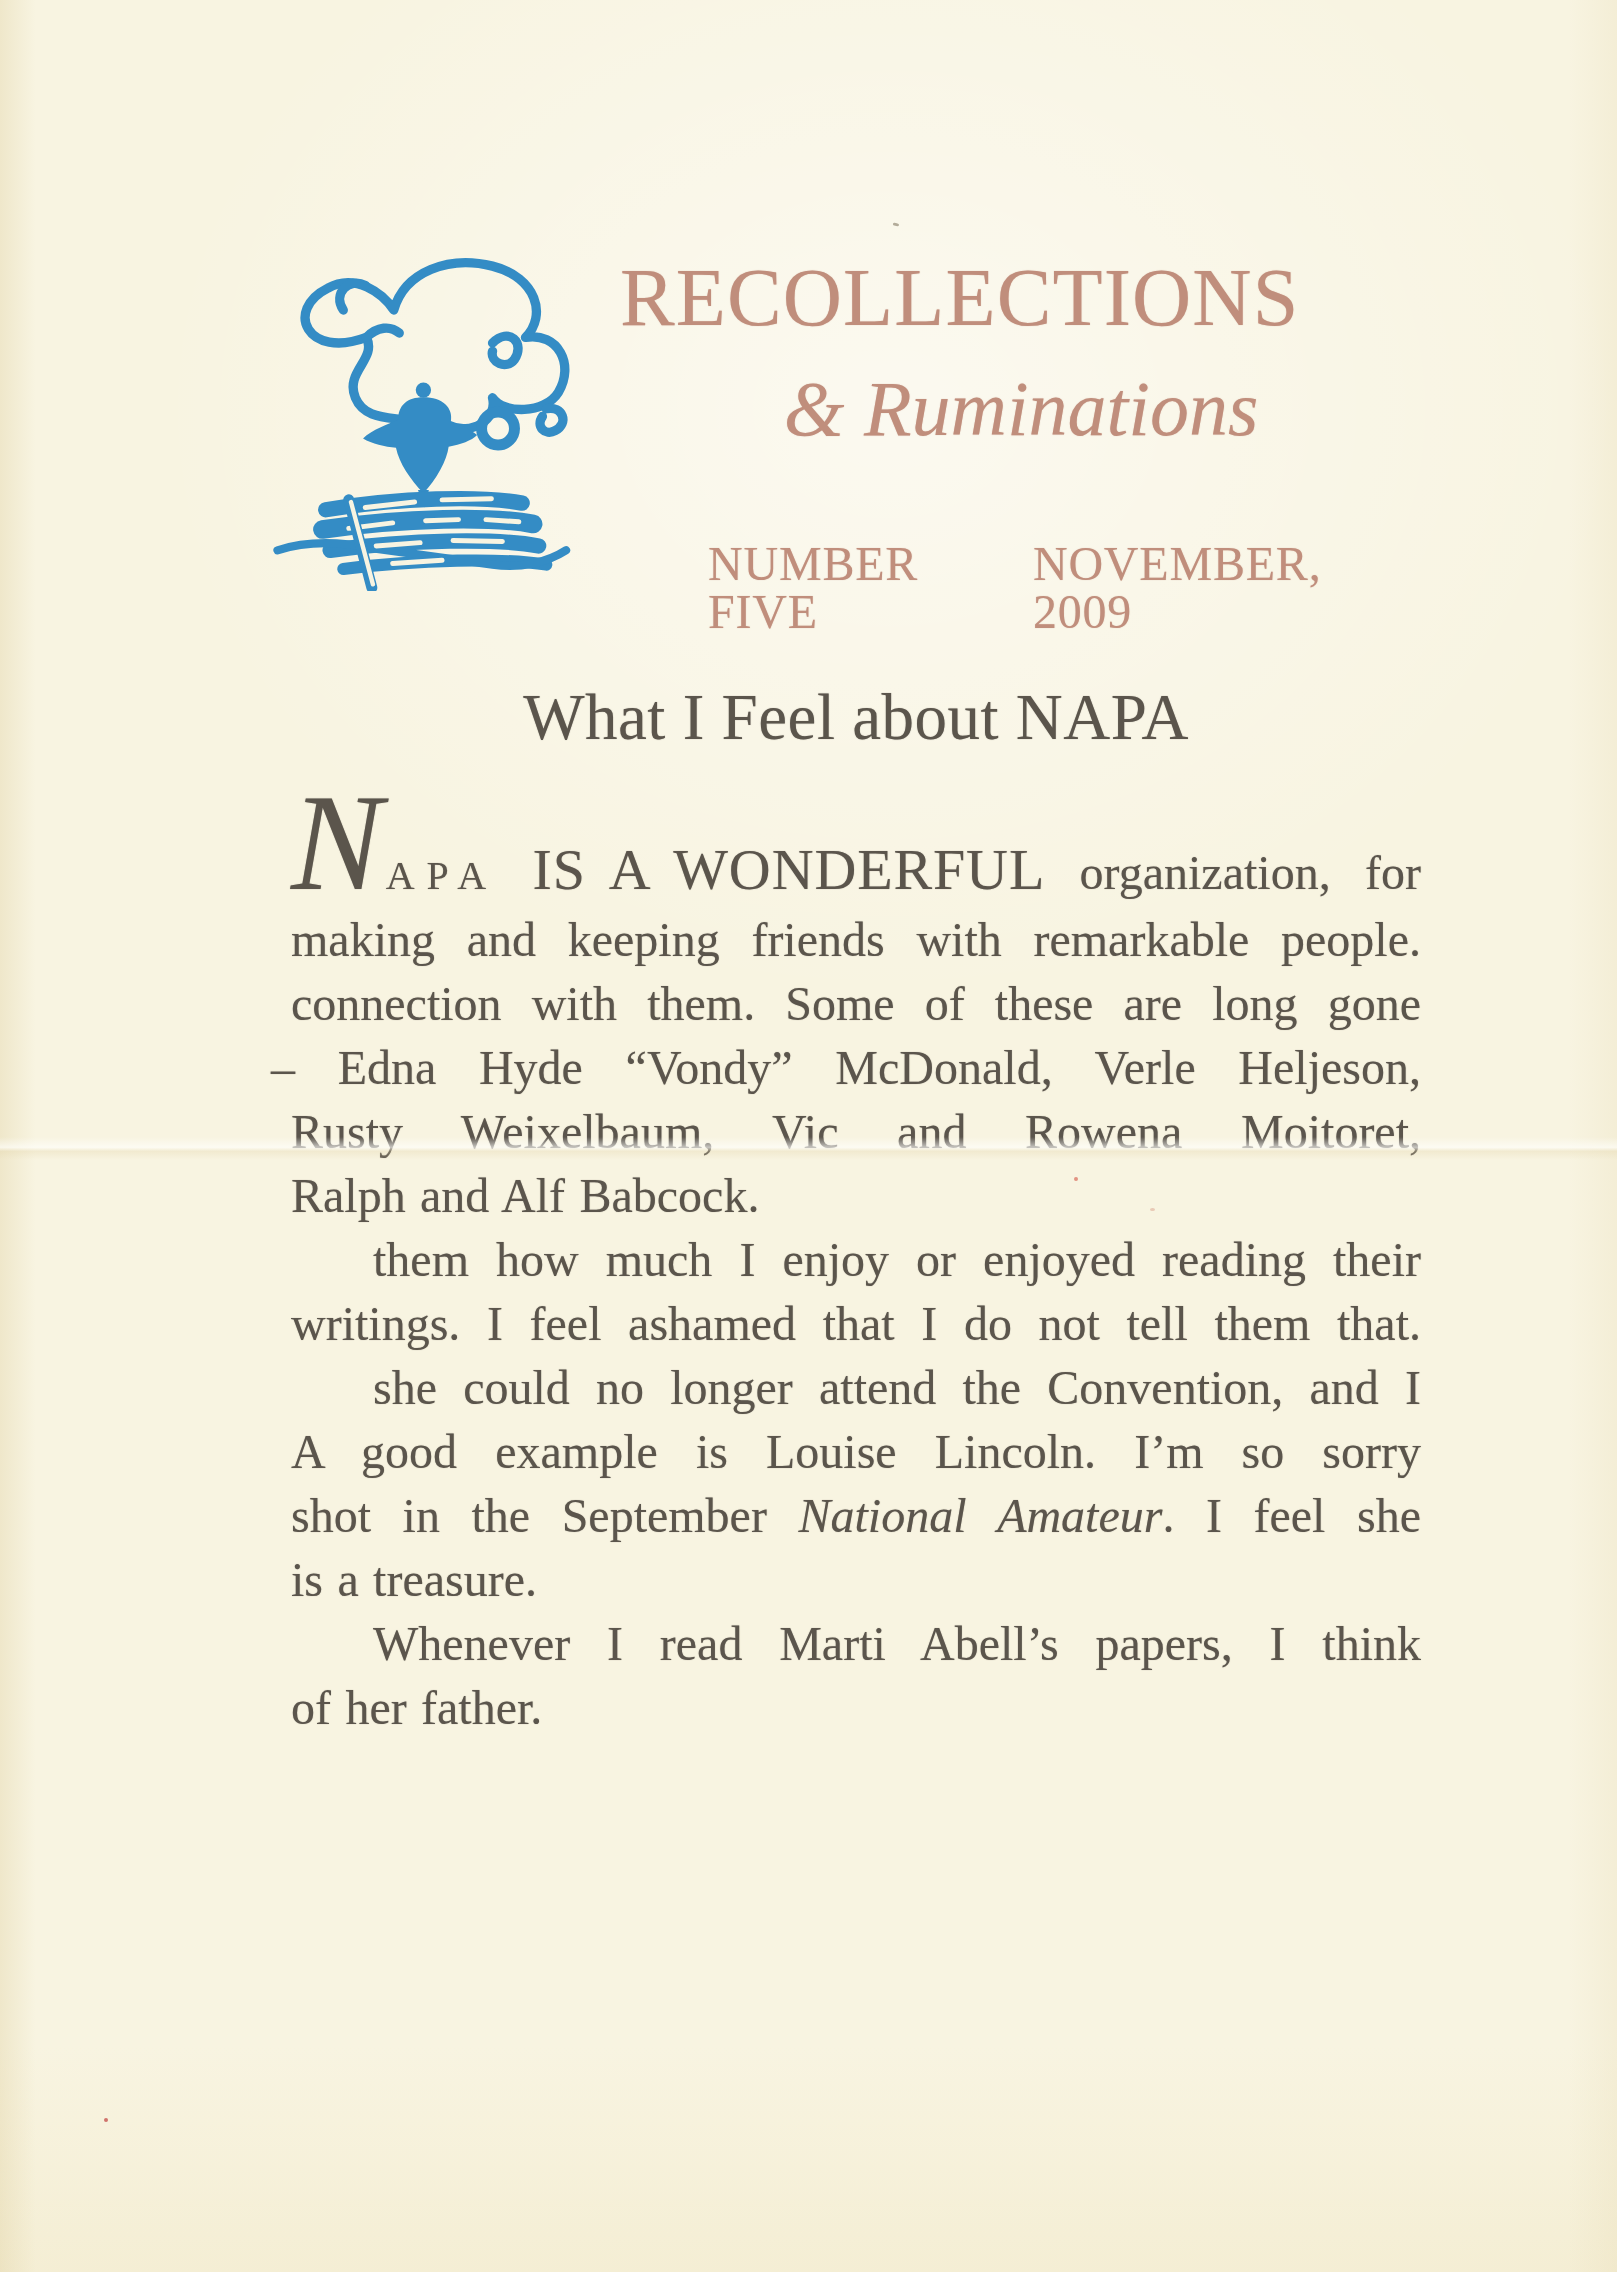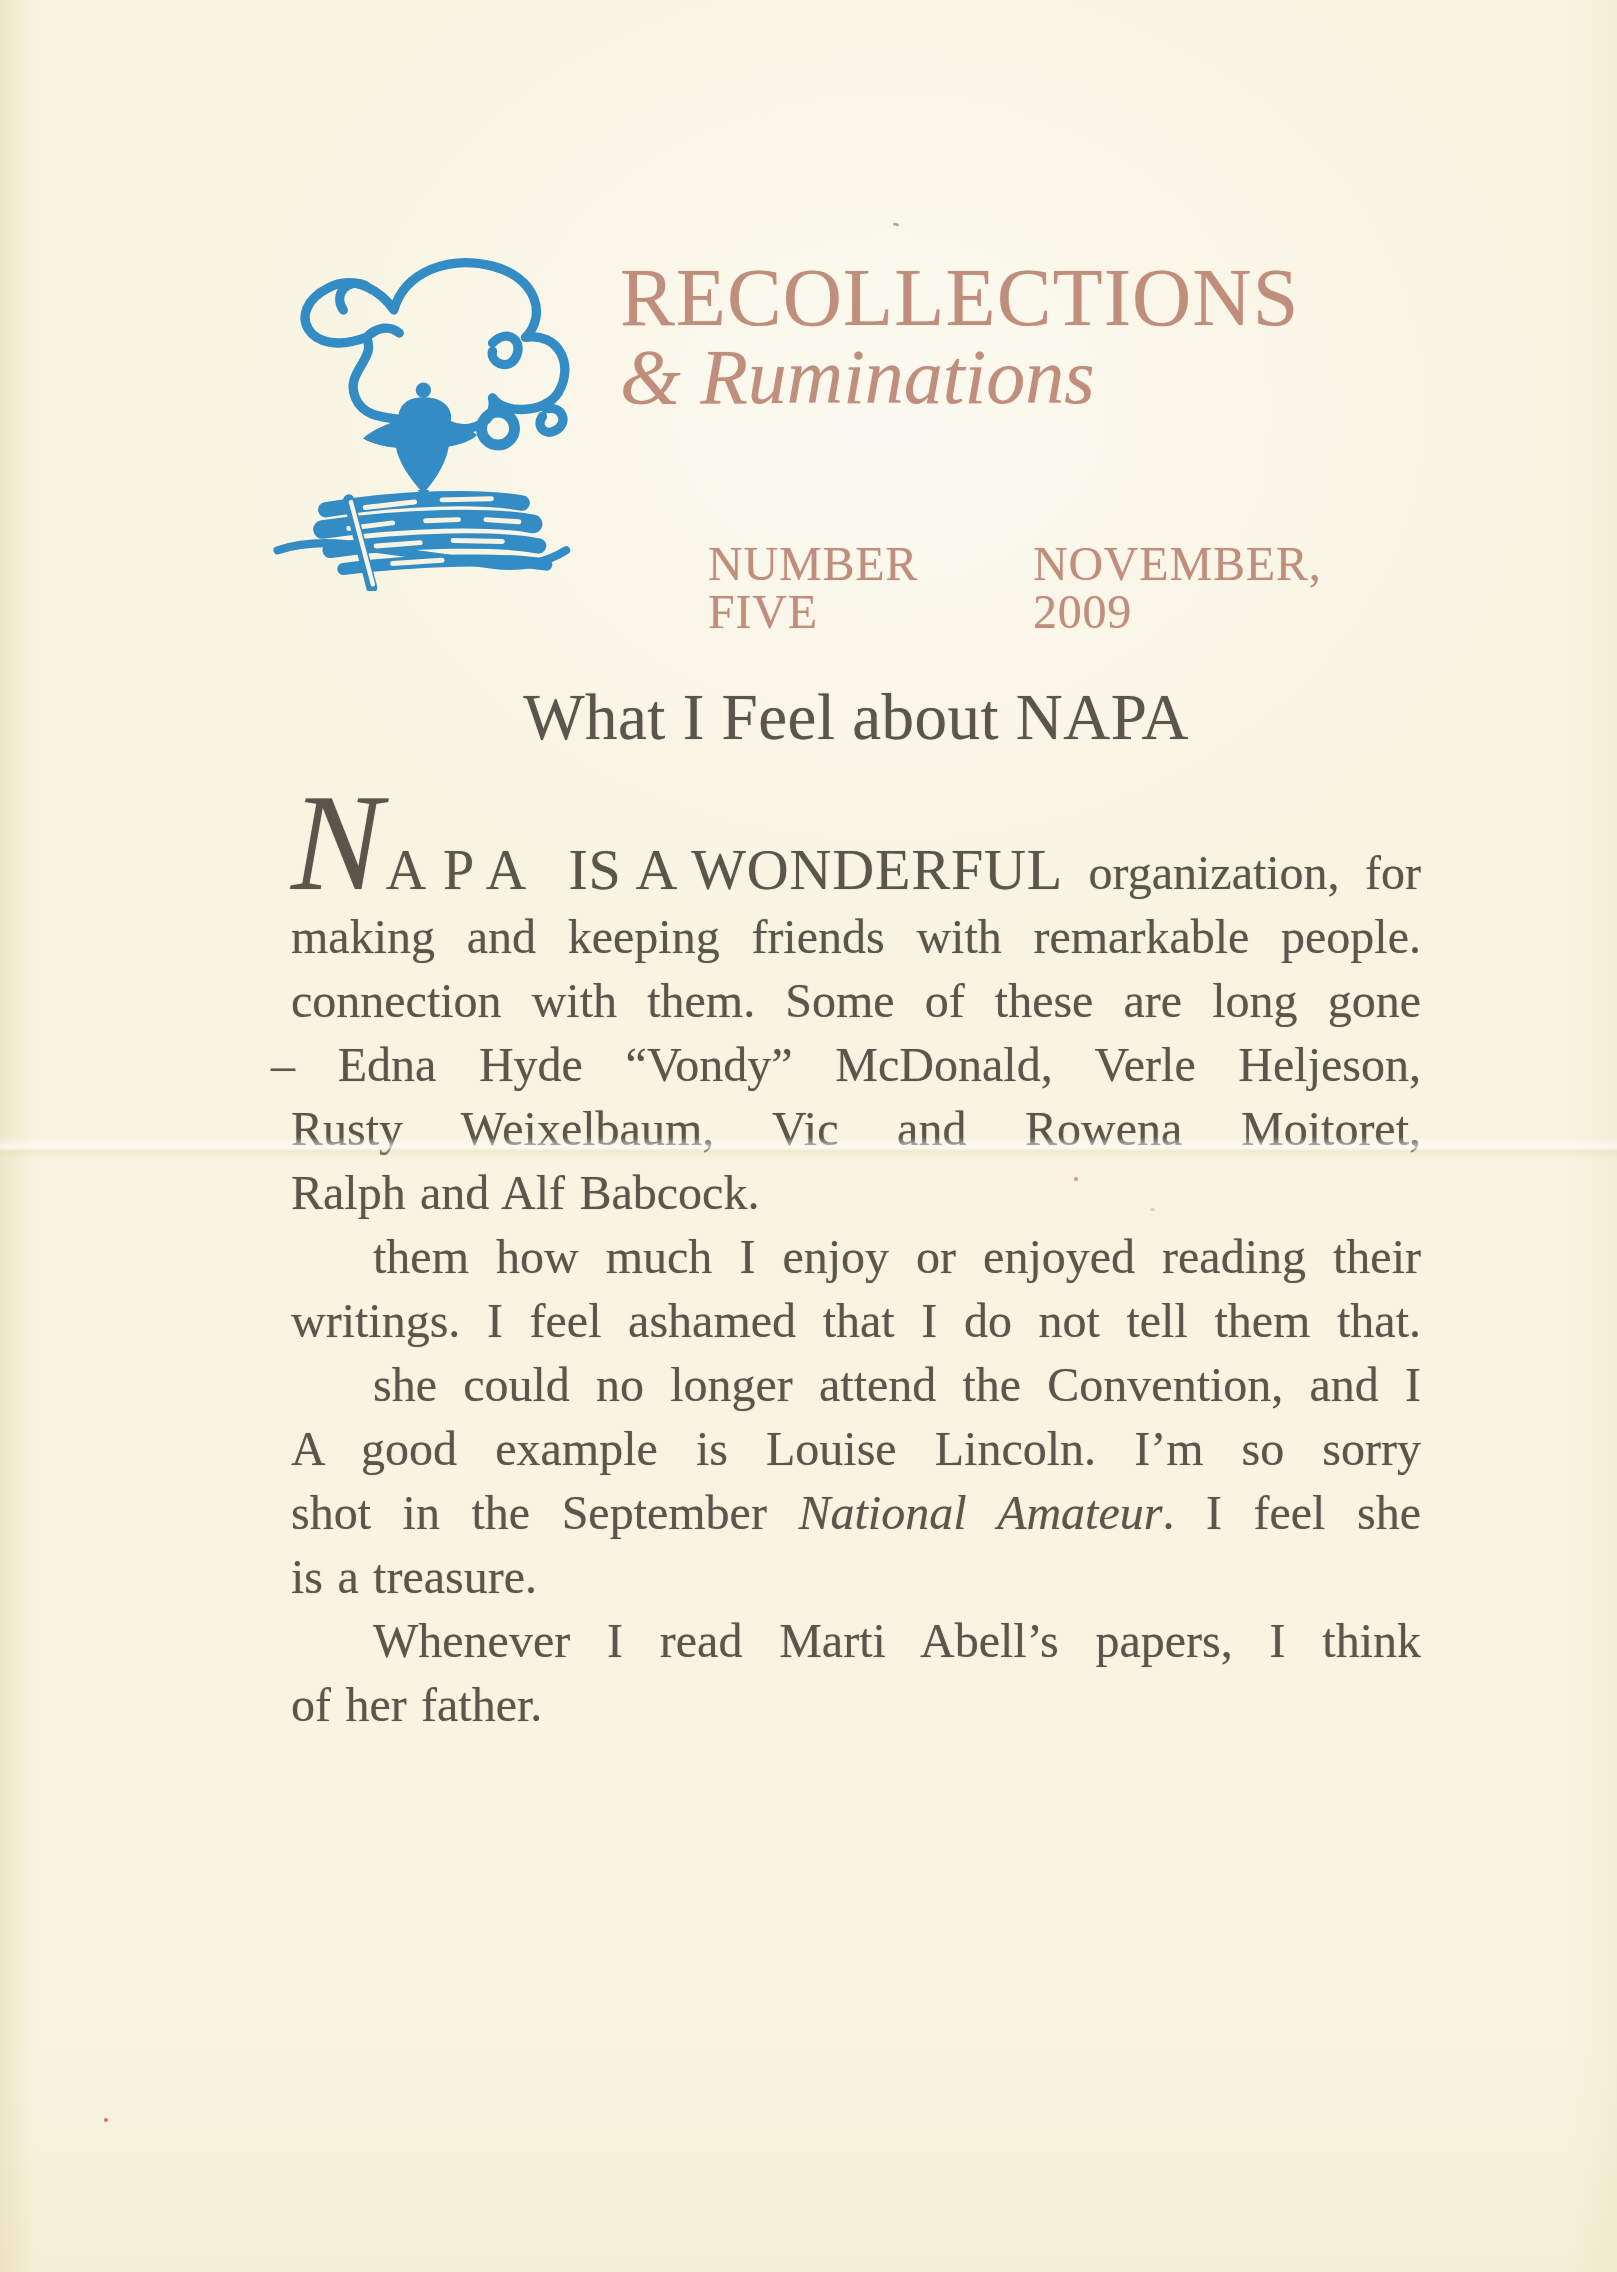--- a/index.html
+++ b/index.html
@@ -16,22 +16,22 @@
       #f8f4e1;
     font-family:"Liberation Serif", serif;
   }
   
   .masthead-title{
     position:absolute;left:620px;top:257px;width:802px;
     font-size:82px;line-height:1;letter-spacing:1.1px;
     text-shadow:0 0 1.1px rgba(193,142,124,.55);
   }
   .masthead-sub{
-    position:absolute;left:620px;top:338px;width:802px;
-    text-align:left;font-style:italic;font-size:78px;line-height:1;
+    position:absolute;left:620px;top:370px;width:802px;
+    text-align:center;font-style:italic;font-size:78px;line-height:1;
     text-shadow:0 0 1.1px rgba(193,142,124,.55);
   }
   .issue-row{
     position:absolute;left:708px;top:540px;width:716px;
     display:flex;justify-content:space-between;
     font-size:48px;line-height:1;letter-spacing:0.8px;
     text-shadow:0 0 1.1px rgba(193,142,124,.5);
   }
   
   .article-title{
@@ -46,21 +46,21 @@
     text-shadow:0 0 1.1px rgba(90,84,75,.48);
   }
   .line{white-space:normal;}
   .line.j{text-align:justify;text-align-last:justify;}
   .line.hang{text-indent:-20px;}
   .para.indent .line:first-child{text-indent:82px;}
   .seg-initial{
     font-style:italic;font-size:137px;line-height:64px;
     letter-spacing:3.3px;
   }
-  .seg-apa{font-size:56px;line-height:64px;letter-spacing:.30em;}
+  .seg-apa{font-size:40px;line-height:64px;letter-spacing:.30em;}
   .seg-caps{font-size:58px;line-height:64px;letter-spacing:.015em;word-spacing:-0.16em;margin-top:40px;}
   
   .crease{
     position:absolute;left:0;top:1137px;width:100%;height:23px;
     background:linear-gradient(180deg,
       rgba(248,246,235,0) 0%,
       rgba(255,255,252,.65) 45%,
       rgba(226,211,168,.30) 62%,
       rgba(248,246,235,0) 100%);
     pointer-events:none;

